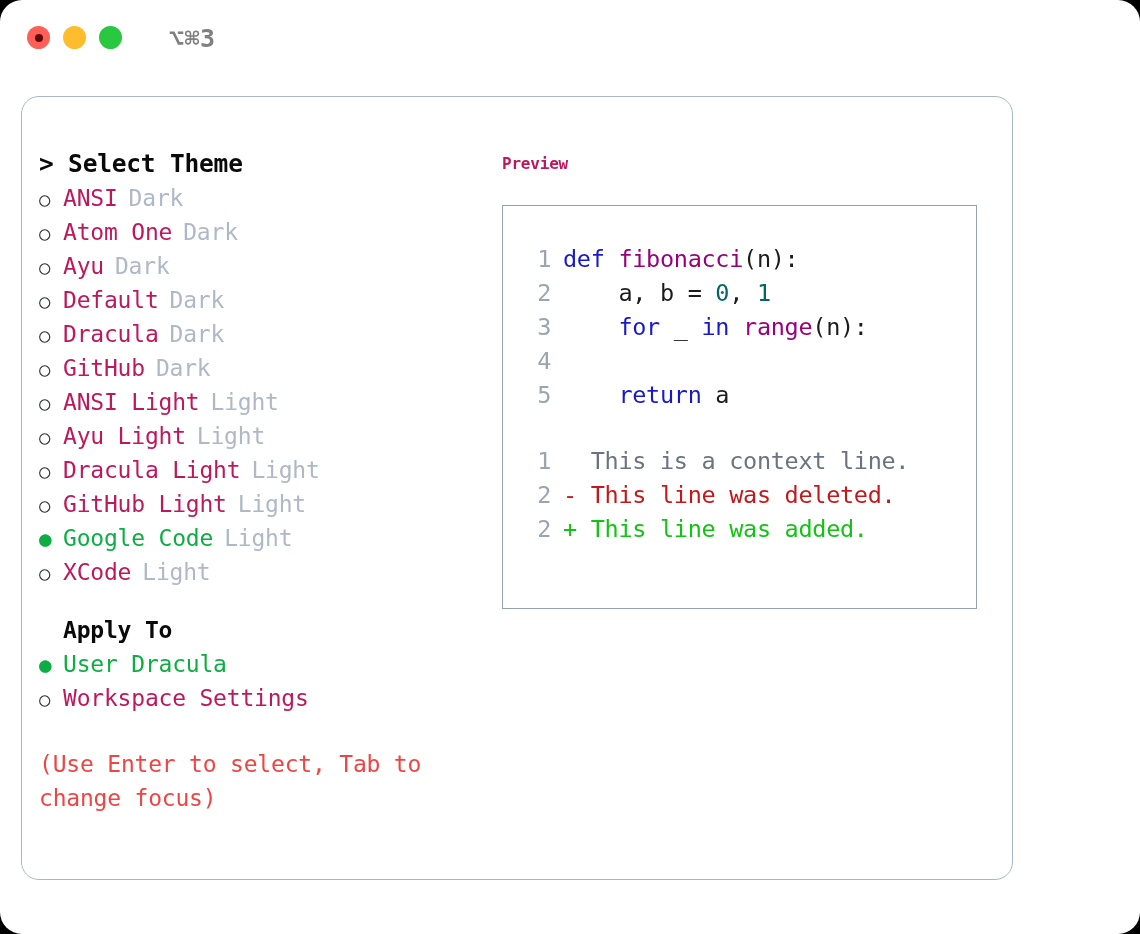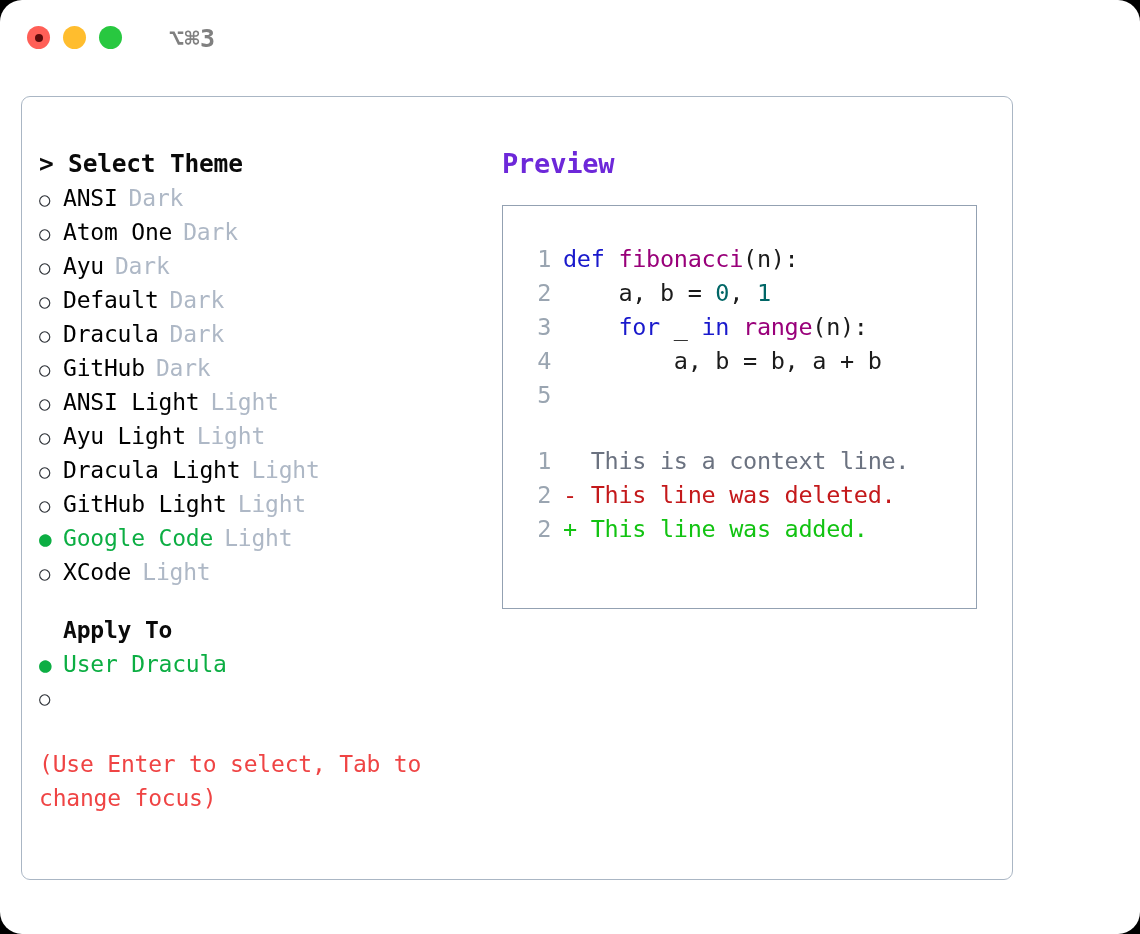--- a/index.html
+++ b/index.html
@@ -72,21 +72,21 @@
 
   
   .panel {
     position: absolute;
     left: 21px;
     top: 96px;
     width: 992px;
     height: 784px;
     box-sizing: border-box;
     border: 1.6px solid #aab6c4;
-    border-radius: 9px;
+    border-radius: 18px;
     background: #ffffff;
     text-decoration: underline;
   }
   .panel-inner {
     position: absolute;
     left: 0; top: 0;
     width: 100%; height: 100%;
   }
 
   
@@ -118,21 +118,21 @@
     flex: 0 0 24px;
     font-size: 19px;
     color: #30343a;
     line-height: 34px;
   }
   .bullet.sel {
     color: #0cae43;
     font-size: 21px;
   }
   .opt-label {
-    color: #000000;
+    color: #be185d;
   }
   .opt-row.selected .opt-label {
     color: #0cae43;
   }
   .opt-tag {
     color: #aeb8c6;
     margin-left: 11px;
   }
   .group-head {
     font-size: 23px;
@@ -154,23 +154,23 @@
   }
 
   
   .right-col {
     position: absolute;
     left: 480px;
     top: 50px;
     width: 490px;
   }
   .preview-title {
-    font-size: 27px;
+    font-size: 16px;
     font-weight: 700;
-    color: #6d28d9;
+    color: #be185d;
     line-height: 34px;
     white-space: pre;
     letter-spacing: -0.2px;
   }
   .preview-box {
     margin-top: 24px;
     width: 475px;
     height: 404px;
     box-sizing: border-box;
     border: 1.6px solid #93a1b2;
@@ -245,36 +245,36 @@
             <div class="opt-row"><span class="bullet">○</span><span class="opt-label">GitHub Light</span><span class="opt-tag">Light</span></div>
             <div class="opt-row selected"><span class="bullet sel">●</span><span class="opt-label">Google Code</span><span class="opt-tag">Light</span></div>
             <div class="opt-row"><span class="bullet">○</span><span class="opt-label">XCode</span><span class="opt-tag">Light</span></div>
           </div>
 
         <div class="spacer-20"></div>
 
         <div class="group-head">Apply To</div>
         <div id="apply-list">
             <div class="opt-row selected"><span class="bullet sel">●</span><span class="opt-label">User Dracula</span></div>
-            <div class="opt-row"><span class="bullet">○</span></div>
+            <div class="opt-row"><span class="bullet">○</span><span class="opt-label">Workspace Settings</span></div>
           </div>
 
         <div class="hint">(Use Enter to select, Tab to change focus)</div>
       </div>
 
       <div class="right-col">
         <div class="preview-title">Preview</div>
         <div class="preview-box">
           <div class="code-area">
             <div id="code-lines">
                 <div class="code-line"><span class="lineno">1</span><span class="code-text"><span class="tok-kw">def </span><span class="tok-fn">fibonacci</span><span class="tok-plain">(n):</span></span></div>
                 <div class="code-line"><span class="lineno">2</span><span class="code-text"><span class="tok-plain">    a, b = </span><span class="tok-num">0</span><span class="tok-plain">, </span><span class="tok-num">1</span></span></div>
                 <div class="code-line"><span class="lineno">3</span><span class="code-text"><span class="tok-plain">    </span><span class="tok-kw">for</span><span class="tok-plain"> _ </span><span class="tok-kw">in</span><span class="tok-plain"> </span><span class="tok-fn">range</span><span class="tok-plain">(n):</span></span></div>
-                <div class="code-line"><span class="lineno">4</span><span class="code-text"><span class="tok-plain">        a, b = b, a + b</span></span></div>
-                <div class="code-line"><span class="lineno">5</span></div>
+                <div class="code-line"><span class="lineno">4</span></div>
+                <div class="code-line"><span class="lineno">5</span><span class="code-text"><span class="tok-plain">    </span><span class="tok-kw">return</span><span class="tok-plain"> a</span></span></div>
               </div>
             <div class="diff-gap"></div>
             <div id="diff-lines">
                 <div class="code-line"><span class="lineno">1</span><span class="code-text diff-ctx"> </span><span class="code-text diff-ctx"> This is a context line.</span></div>
                 <div class="code-line"><span class="lineno">2</span><span class="code-text diff-del">-</span><span class="code-text diff-del"> This line was deleted.</span></div>
                 <div class="code-line"><span class="lineno">2</span><span class="code-text diff-add">+</span><span class="code-text diff-add"> This line was added.</span></div>
               </div>
           </div>
         </div>
       </div>

